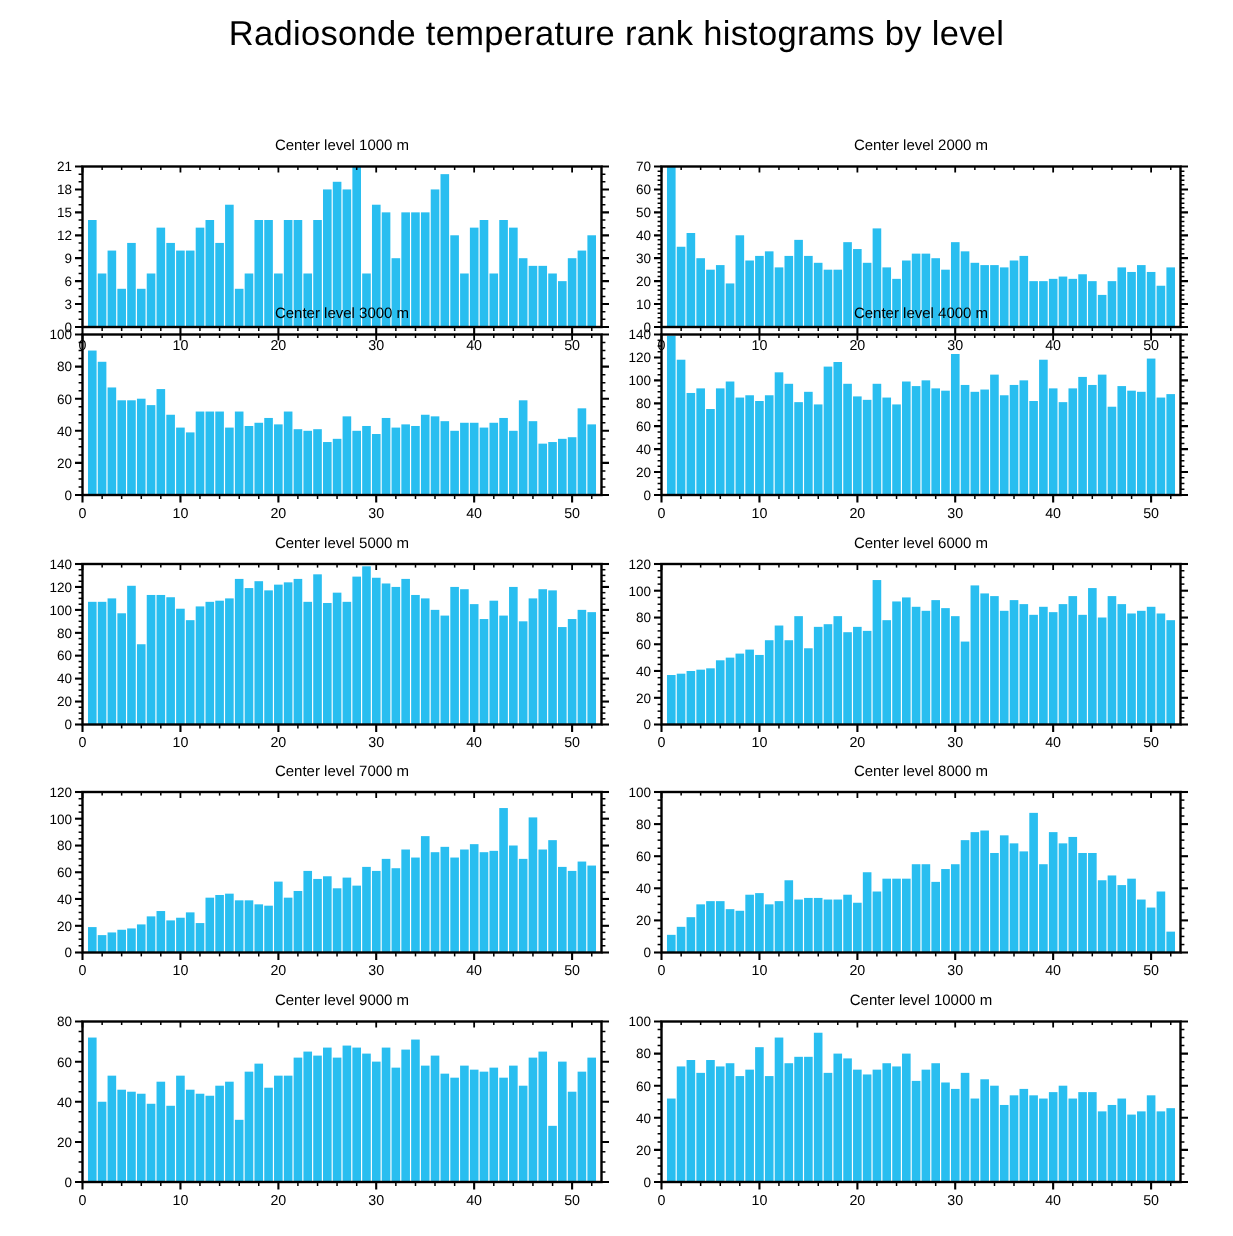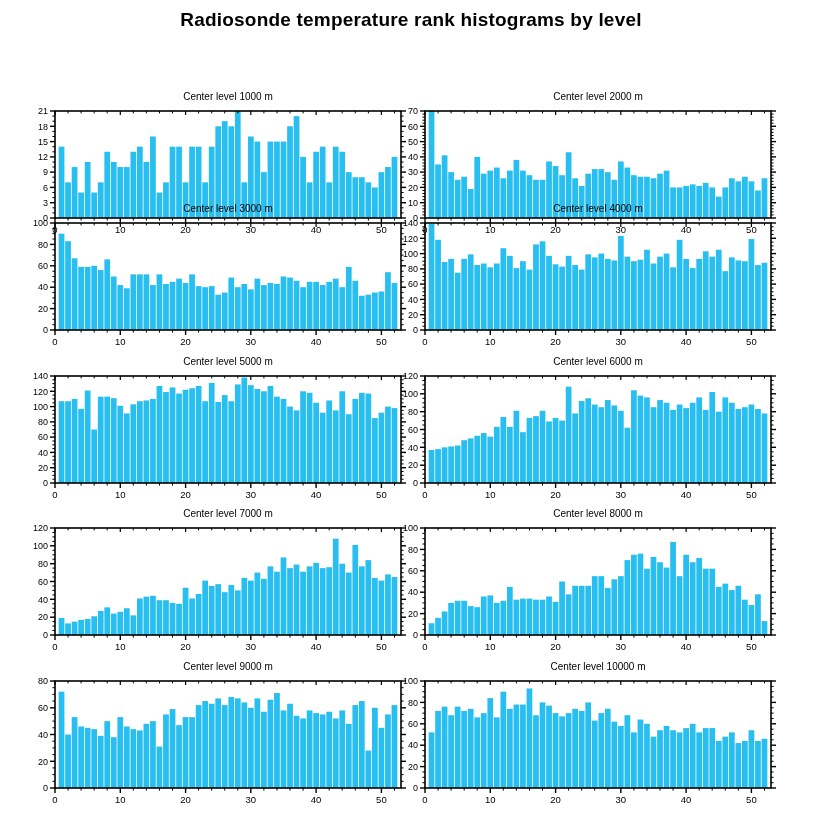--- a/index.html
+++ b/index.html
@@ -1,21 +1,21 @@
 <!DOCTYPE html>
 <html><head>
 <meta charset="utf-8">
 <style>
   html,body{margin:0;padding:0;background:#ffffff;}
   .page{position:relative;width:822px;height:824px;background:#ffffff;overflow:hidden;
         font-family:"Liberation Sans","DejaVu Sans",sans-serif;color:#000;}
   .page-title{position:absolute;top:9px;left:0;right:0;text-align:center;
-              font-size:19px;font-weight:700;letter-spacing:0.2px;color:#000;}
+              font-size:23px;font-weight:400;letter-spacing:0.2px;color:#000;}
   .chart-cell{position:absolute;width:390px;height:148px;}
-  .col-left{left:20px;}  .col-right{left:390px;}
+  .col-left{left:20px;}  .col-right{left:406px;}
   .row-1{top:49px;margin-top:40px;} .row-2{top:201px;} .row-3{top:354px;text-align:center;} .row-4{top:506px;} .row-5{top:659px;}
   svg text{fill:#000;font-family:"Liberation Sans","DejaVu Sans",sans-serif;}
 </style>
 </head>
 <body>
 
 <div class="page">
   <div class="page-title">Radiosonde temperature rank histograms by level</div>
 
   <div class="chart-cell col-left  row-1"><svg width="390" height="148" viewBox="0 0 390 148">

